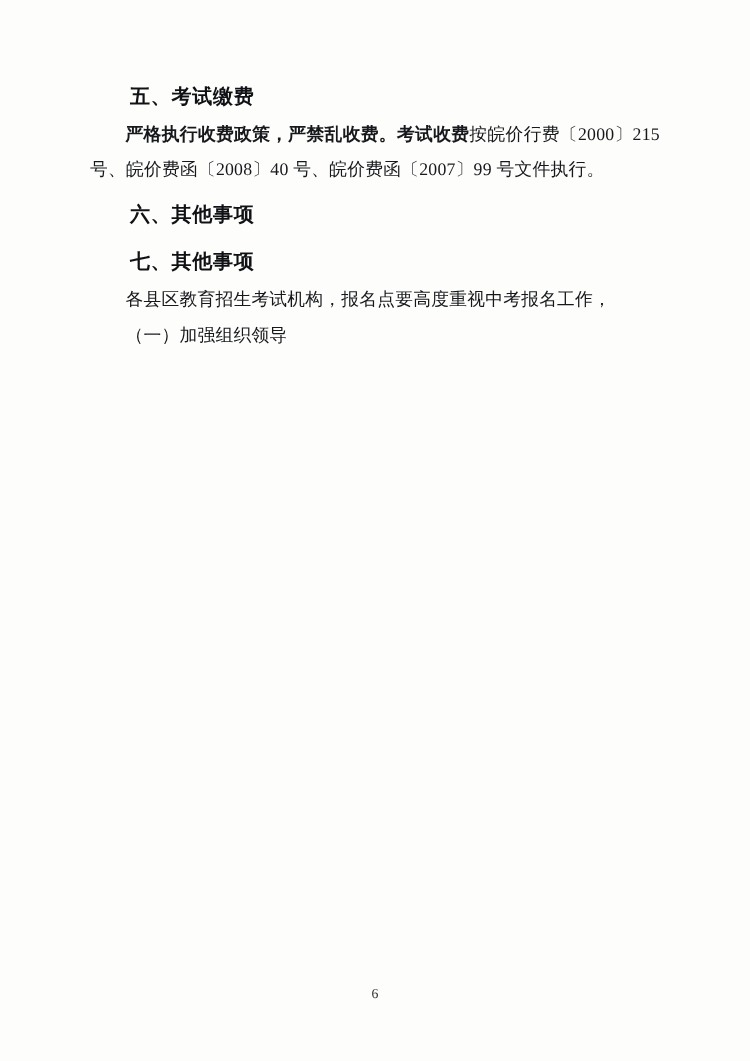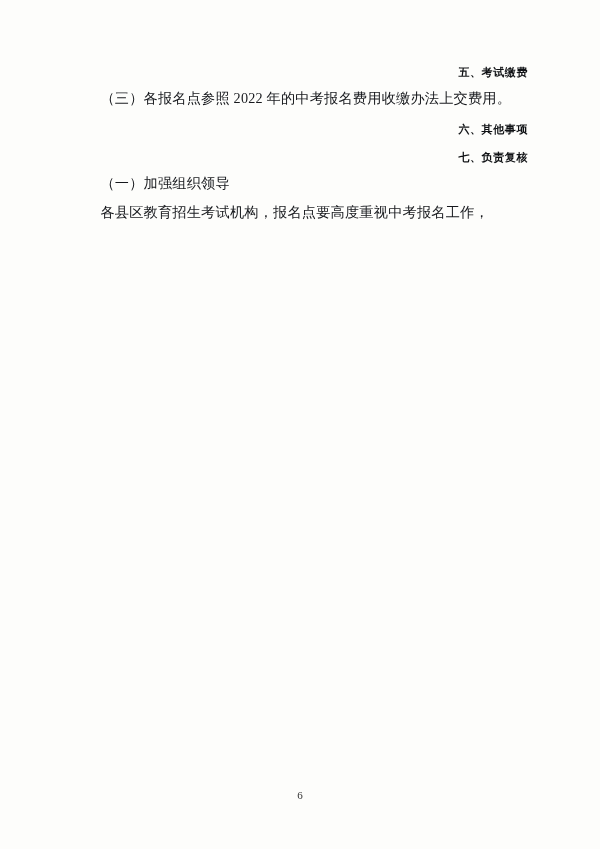--- a/index.html
+++ b/index.html
@@ -23,26 +23,25 @@
     background: #fdfdfb;
   }
   .doc-body {
     font-size: 14.2px;
     line-height: 1.95;
     color: #16181c;
     letter-spacing: 0.2px;
   }
   .heading {
     font-weight: bold;
-    font-size: 11px;
+    font-size: 16px;
     margin: 6px 0 2px 0;
     text-indent: 2em;
     letter-spacing: 0.6px;
     color: #0f1114;
-    text-align: right;
   }
   .para {
     text-indent: 2em;
     margin: 0 0 1px 0;
     text-align: justify;
     text-justify: inter-ideograph;
   }
   .para .bold {
     font-weight: bold;
   }
@@ -58,31 +57,31 @@
   }
 </style>
 </head>
 <body>
 
 <div class="page">
   <div class="doc-body">
 
     <div class="heading">五、考试缴费</div>
 
+    <p class="para"><span class="bold">严格执行收费政策，严禁乱收费。考试收费</span><span>按皖价行费〔2000〕215 号、皖价费函〔2008〕40 号、皖价费函〔2007〕99 号文件执行。</span></p>
 
 
 
-    <p class="para">（三）各报名点参照 2022 年的中考报名费用收缴办法上交费用。</p>
 
     <div class="heading">六、其他事项</div>
 
 
 
-    <div class="heading">七、负责复核</div>
+    <div class="heading">七、其他事项</div>
+
+    <p class="para">各县区教育招生考试机构，报名点要高度重视中考报名工作，</p>
 
     <p class="para">（一）加强组织领导</p>
-
-    <p class="para">各县区教育招生考试机构，报名点要高度重视中考报名工作，</p>
 
   </div>
 
   <div class="page-number">6</div>
 </div>
 
 </body></html>

